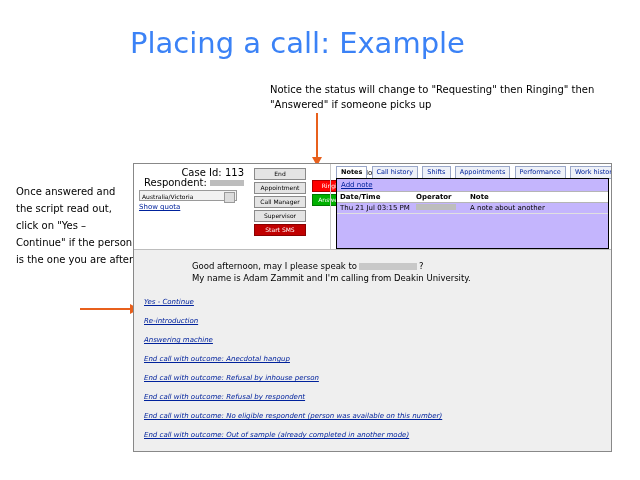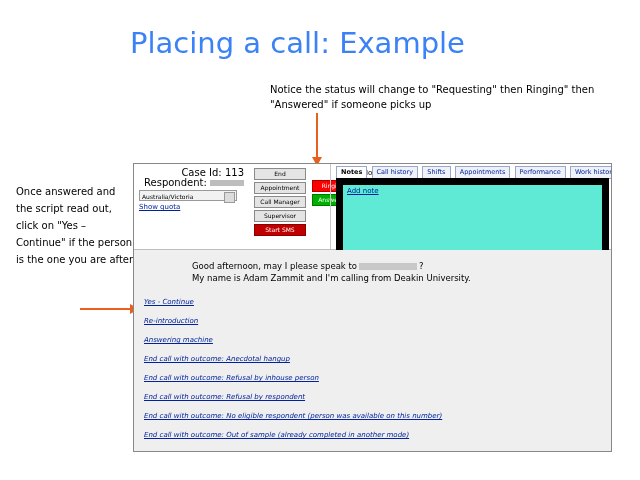--- a/index.html
+++ b/index.html
@@ -184,22 +184,22 @@
     color:#000;
     background:#ffffff;
     border-bottom:1px solid #fff;
     font-weight:bold;
   }
   .tabpanel{
     position:absolute;
     left:202px; top:14px;
     right:2px;
     height:69px;
-    border:7px solid #000000;
-    background:#5eead4;
+    border:1px solid #000000;
+    background:#c4b5fd;
   }
   .addnote{
     color:#00229c;text-decoration:underline;font-size:7px;margin:2px 0 2px 4px;display:inline-block;
   }
   .ntable{
     width:100%;
     border-collapse:collapse;
     font-size:7px;
   }
   .ntable th{
@@ -302,20 +302,34 @@
       <span class="tab">Call history</span>
       <span class="tab">Shifts</span>
       <span class="tab">Appointments</span>
       <span class="tab">Performance</span>
       <span class="tab">Work history</span>
       
     </div>
 
     <div class="tabpanel">
       <a class="addnote">Add note</a>
+      <table class="ntable">
+        <tbody>
+            <tr>
+          <th style="width:70px">Date/Time</th>
+          <th style="width:48px">Operator</th>
+          <th>Note</th>
+        </tr>
+        <tr>
+          <td>Thu 21 Jul 03:15 PM</td>
+          <td><span class="redact-cell"></span></td>
+          <td>A note about another</td>
+        </tr>
+      </tbody>
+        </table>
     </div>
   </div>
 
   <div class="script">
     <div class="greet">
       <span>Good afternoon, may I please speak to</span><span class="rd"></span><span>?</span><br>
       <span>My name is Adam Zammit and I'm calling from Deakin University.</span>
     </div>
     <a class="opt">Yes - Continue</a>
     <a class="opt">Re-introduction</a>

